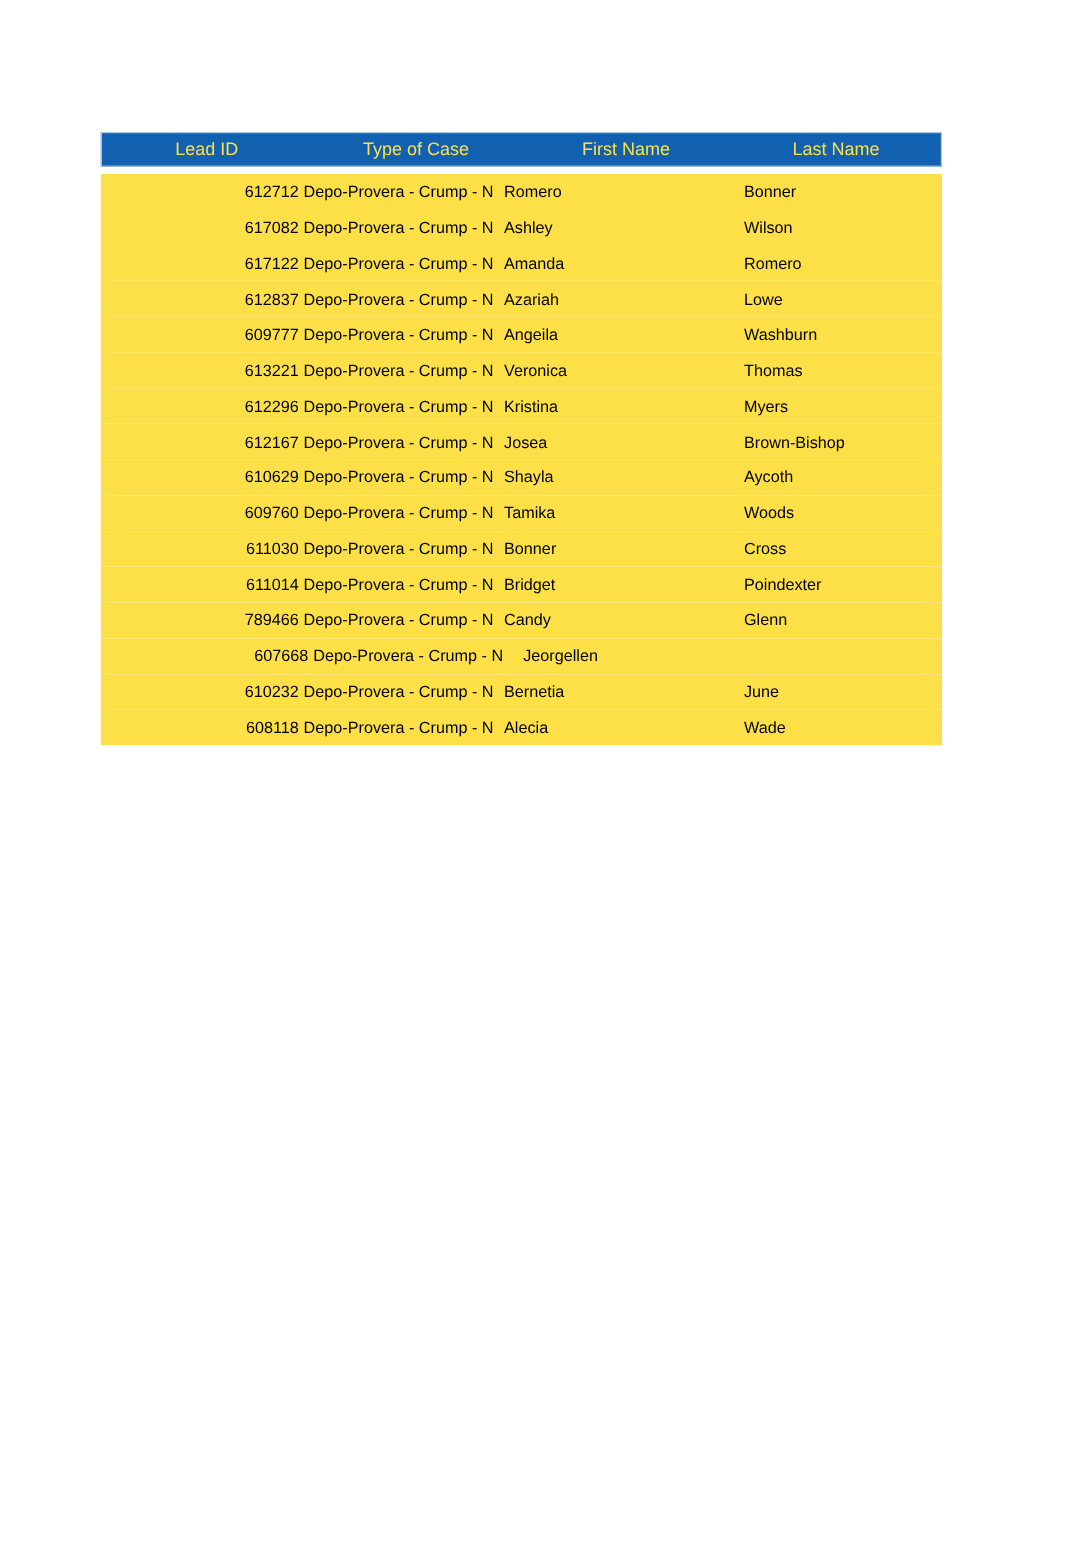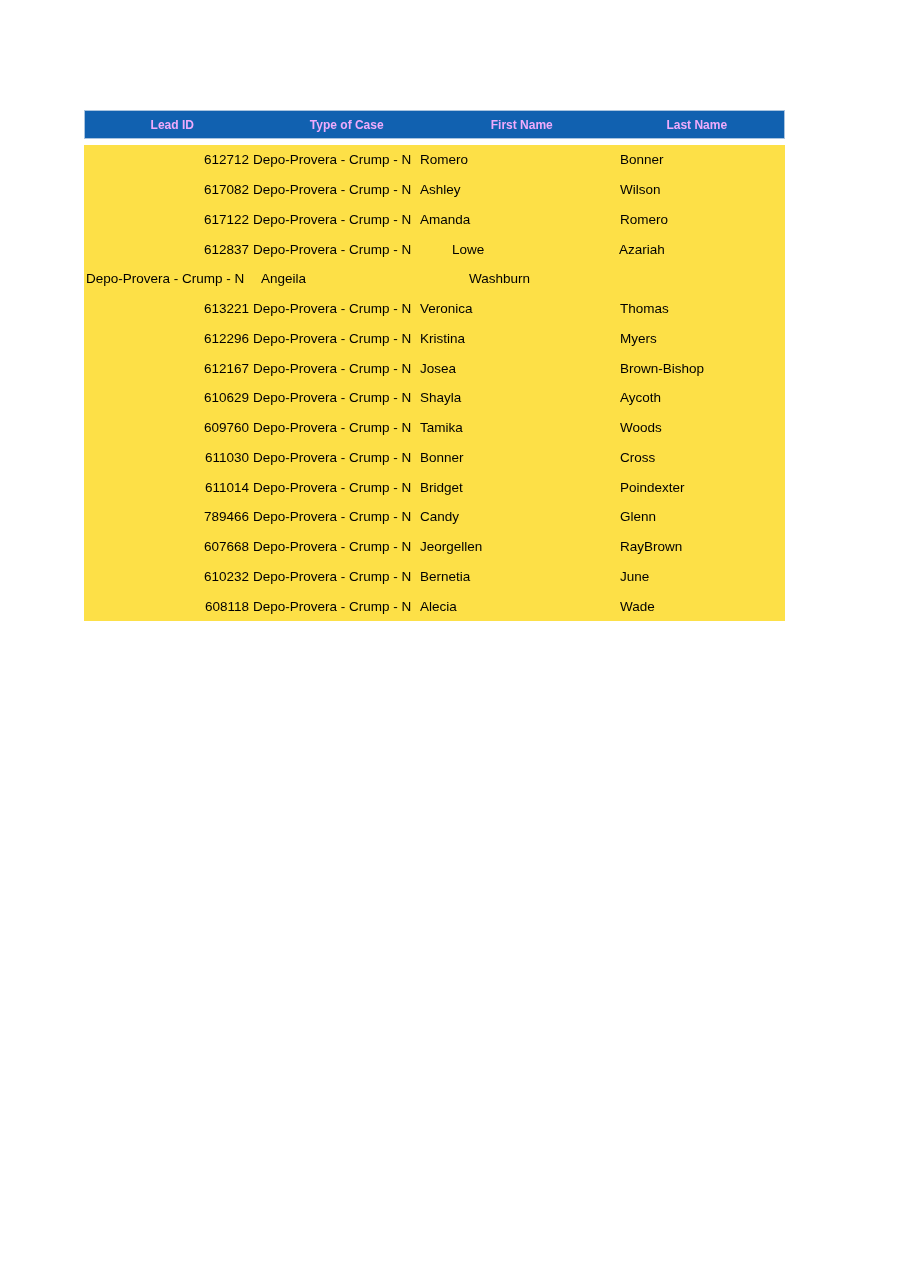--- a/index.html
+++ b/index.html
@@ -22,23 +22,23 @@
     top: 110px;
     width: 701px;
   }
   .thead {
     display: flex;
     height: 29px;
     background: #1161b0;
     border: 1px solid #a9c4df;
   }
   .th {
-    color: #f0abfc;
-    font-weight: bold;
-    font-size: 12px;
+    color: #fde047;
+    font-weight: normal;
+    font-size: 15px;
     display: flex;
     align-items: center;
     justify-content: center;
     white-space: nowrap;
     overflow: hidden;
   }
   .tbody {
     padding-top: 6px;
   }
   .tr {
@@ -92,25 +92,26 @@
   <div class="tr">
     <div class="td col1">617122</div>
     <div class="td col2">Depo-Provera - Crump - N</div>
     <div class="td col3">Amanda</div>
     <div class="td col4">Romero</div>
   </div>
 
   <div class="tr">
     <div class="td col1">612837</div>
     <div class="td col2">Depo-Provera - Crump - N</div>
+    <div class="td col3">Azariah</div>
     <div class="td col4">Lowe</div>
-    <div class="td col3">Azariah</div>
   </div>
 
   <div class="tr">
+    <div class="td col1">609777</div>
     <div class="td col2">Depo-Provera - Crump - N</div>
     <div class="td col3">Angeila</div>
     <div class="td col4">Washburn</div>
   </div>
 
   <div class="tr">
     <div class="td col1">613221</div>
     <div class="td col2">Depo-Provera - Crump - N</div>
     <div class="td col3">Veronica</div>
     <div class="td col4">Thomas</div>
@@ -162,21 +163,20 @@
     <div class="td col1">789466</div>
     <div class="td col2">Depo-Provera - Crump - N</div>
     <div class="td col3">Candy</div>
     <div class="td col4">Glenn</div>
   </div>
 
   <div class="tr">
     <div class="td col1">607668</div>
     <div class="td col2">Depo-Provera - Crump - N</div>
     <div class="td col3">Jeorgellen</div>
-    <div class="td col4">RayBrown</div>
   </div>
 
   <div class="tr">
     <div class="td col1">610232</div>
     <div class="td col2">Depo-Provera - Crump - N</div>
     <div class="td col3">Bernetia</div>
     <div class="td col4">June</div>
   </div>
 
   <div class="tr">

